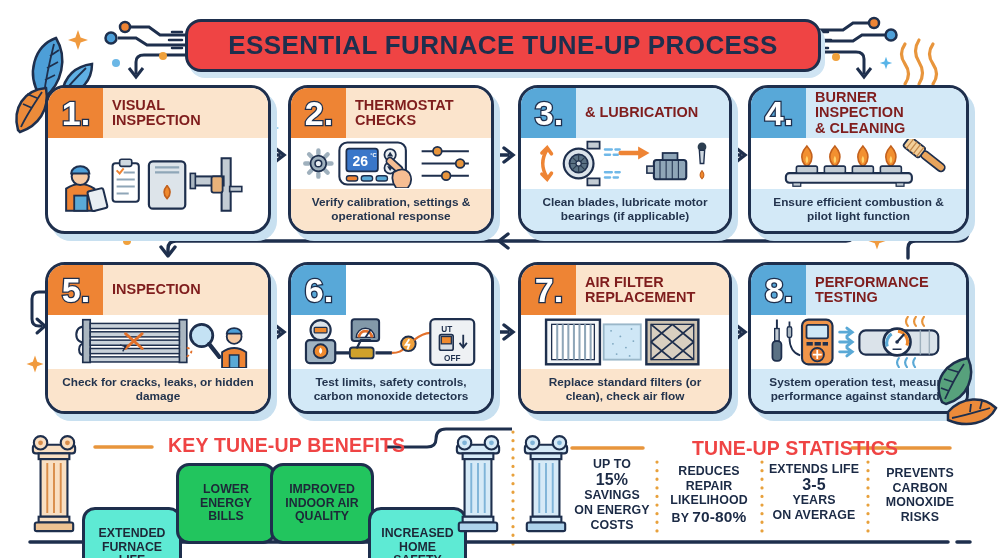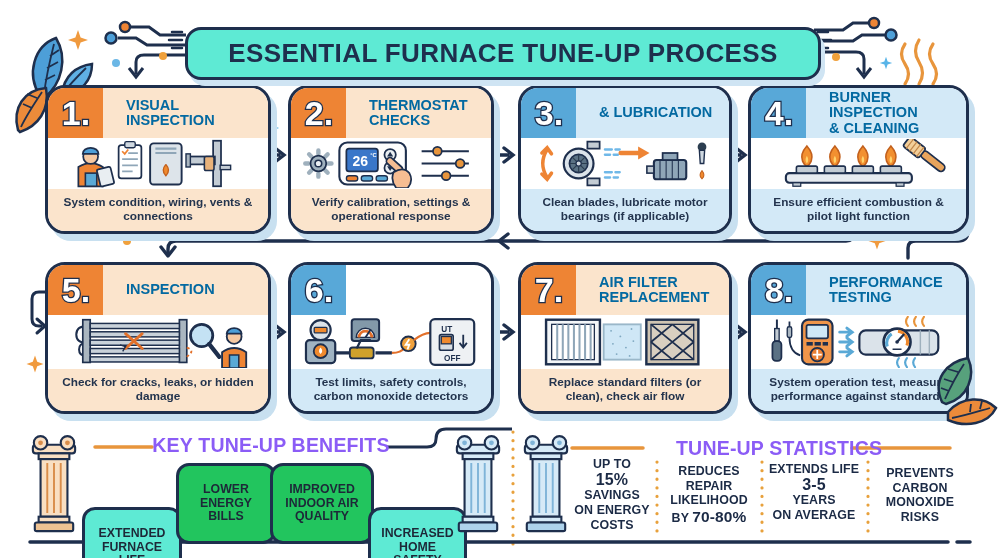--- a/index.html
+++ b/index.html
@@ -1,47 +1,47 @@
 <!DOCTYPE html>
 <html><head>
 <meta charset="utf-8">
 <style>
   html,body{margin:0;padding:0;background:#fff;}
   .stage{position:relative;width:1000px;height:558px;background:#ffffff;overflow:hidden;
          font-family:"Liberation Sans",sans-serif;}
   h1,h2{margin:0;}
   
-  .title-box{position:absolute;left:185px;top:27px;width:630px;height:47px;background:#5eead4;
+  .title-box{position:absolute;left:185px;top:19px;width:630px;height:47px;background:#ef4444;
     border:3.5px solid #1e2f4d;border-radius:16px;display:flex;align-items:center;justify-content:center;
     box-shadow:4px 6px 0 #cfe4f3;z-index:3;}
   .title-box h1{font-size:26px;font-weight:900;color:#1e2f4d;letter-spacing:.4px;white-space:nowrap;}
   
   .card{position:absolute;display:flex;flex-direction:column;border:3px solid #1e2f4d;border-radius:20px;
     background:#fff;box-shadow:6px 7px 0 #c8e0f0;overflow:hidden;z-index:2;}
   .card-head{display:flex;height:50px;flex:0 0 auto;}
   .num{width:55px;display:flex;align-items:center;justify-content:center;}
   .orange .num{background:#ee8434;}
   .blue .num{background:#58a8d8;}
   .numsvg{width:46px;height:44px;}
   .numsvg text{font-family:"Liberation Sans",sans-serif;font-size:34px;font-weight:900;fill:#fff;
     stroke:#1e2f4d;stroke-width:2.6px;paint-order:stroke;}
-  .ttl{flex:1;display:flex;flex-direction:column;justify-content:center;padding-left:23px;
-    font-weight:900;font-size:14.5px;line-height:1.07;color:#0369a1;}
+  .ttl{flex:1;display:flex;flex-direction:column;justify-content:center;padding-left:9px;
+    font-weight:900;font-size:14.5px;line-height:1.07;color:#7f1d1d;}
   .orange .ttl,.orange .card-foot{background:#fbe4cc;}
   .blue .ttl,.blue .card-foot{background:#d3e9f7;}
   .card-body{flex:1;display:flex;align-items:center;justify-content:center;padding:1px 4px;min-height:0;text-align:center;}
   .card-body svg{width:100%;height:100%;}
   .card-foot{flex:0 0 auto;min-height:36px;display:flex;align-items:center;justify-content:center;
     text-align:center;font-size:11.8px;font-weight:700;color:#23344e;line-height:1.18;padding:3px 9px;}
   
   .decor{position:absolute;left:0;top:0;z-index:1;pointer-events:none;}
   .decor-top{z-index:4;}
   
-  .sec-head{position:absolute;z-index:2;text-align:center;font-weight:900;font-size:19.5px;
-    color:#8b5cf6;letter-spacing:.2px;white-space:nowrap;}
+  .sec-head{position:absolute;z-index:2;text-align:left;font-weight:900;font-size:19.5px;
+    color:#ef4444;letter-spacing:.2px;white-space:nowrap;margin-left:16px;}
   .benefit{position:absolute;z-index:2;border:3px solid #1e2f4d;border-radius:13px;display:flex;
     align-items:center;justify-content:center;text-align:center;font-weight:800;font-size:12.3px;
     line-height:1.12;color:#1d2838;padding:4px;}
   .benefit.peach{background:#5eead4;margin-top:44px;}
   .benefit.blue{background:#22c55e;}
   .stat{position:absolute;z-index:2;text-align:center;font-weight:800;font-size:12.4px;line-height:1.18;
     color:#1b2a45;letter-spacing:.1px;}
   .stat span{display:block;}
   .stat .big{font-size:16px;font-weight:900;line-height:1.04;}
   .stat .inl{display:inline;}
@@ -184,23 +184,20 @@
         </g>
         <g>
           <rect x="168" y="2" width="9" height="52" fill="#c3ccd4" stroke="#1e2f4d" stroke-width="2"></rect>
           <rect x="140" y="20" width="30" height="9" fill="#c3ccd4" stroke="#1e2f4d" stroke-width="2"></rect>
           <rect x="137" y="17" width="5" height="15" fill="#aab6c0" stroke="#1e2f4d" stroke-width="1.6"></rect>
           <rect x="176" y="30" width="12" height="5" fill="#c3ccd4" stroke="#1e2f4d" stroke-width="1.6"></rect>
           <rect x="158" y="20" width="11" height="16" rx="2" fill="#e8b27a" stroke="#1e2f4d" stroke-width="1.8"></rect>
         </g>
       </svg>
     </div>
-    <footer class="card-foot">
-        <span>System condition, wiring, vents &amp; connections</span>
-      </footer>
   </section>
 
   <section class="card orange" style="left:288px;top:85px;width:200px;height:143px">
     <header class="card-head">
       <div class="num">
         <svg class="numsvg" viewBox="0 0 46 44">
             <text x="23" y="34" text-anchor="middle">2.</text>
           </svg>
       </div>
       <h2 class="ttl">

